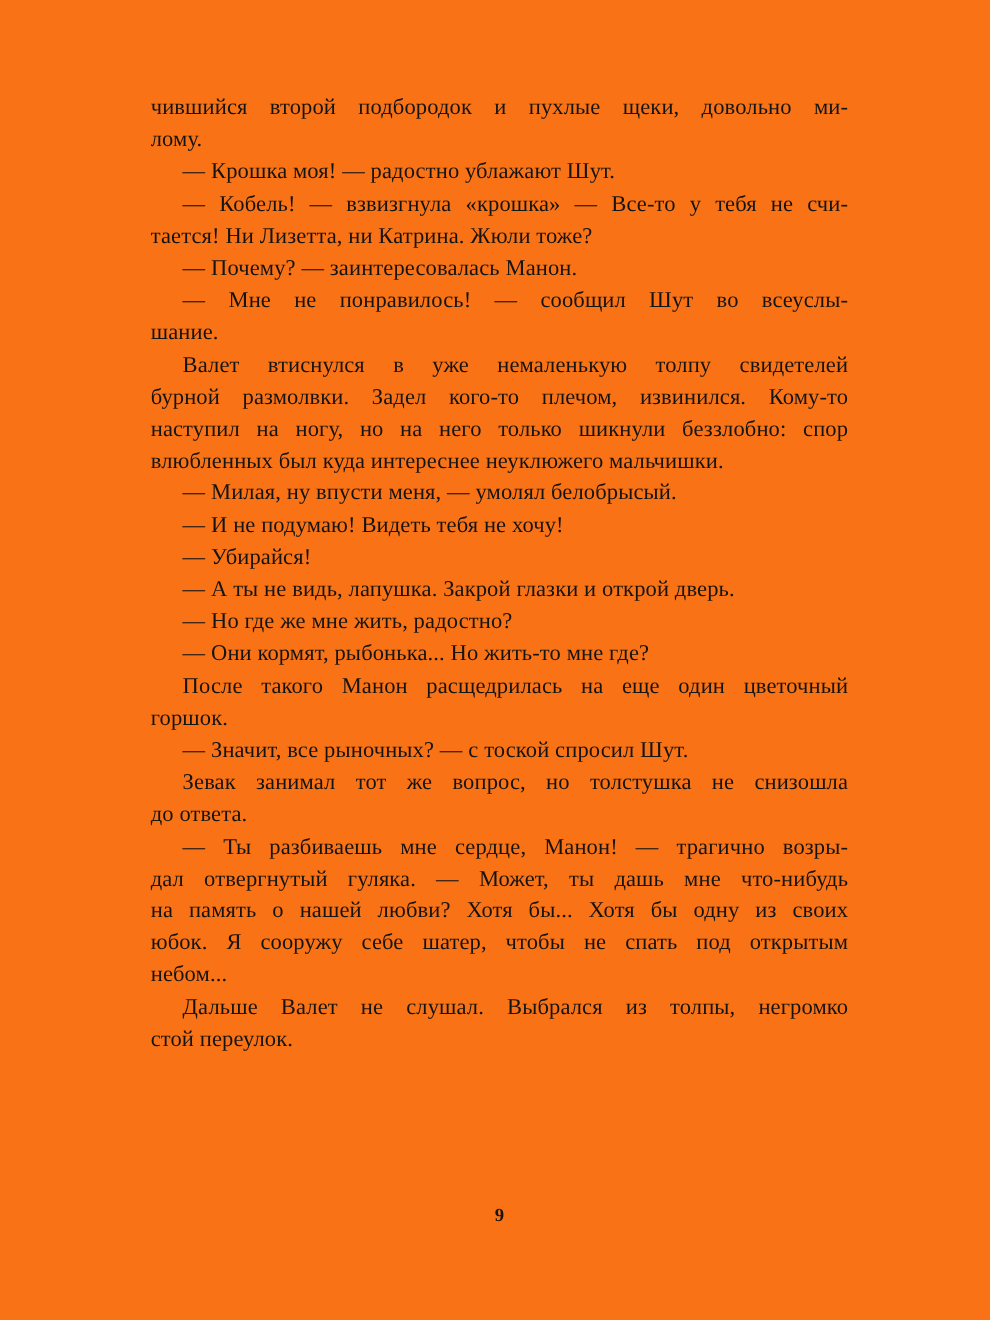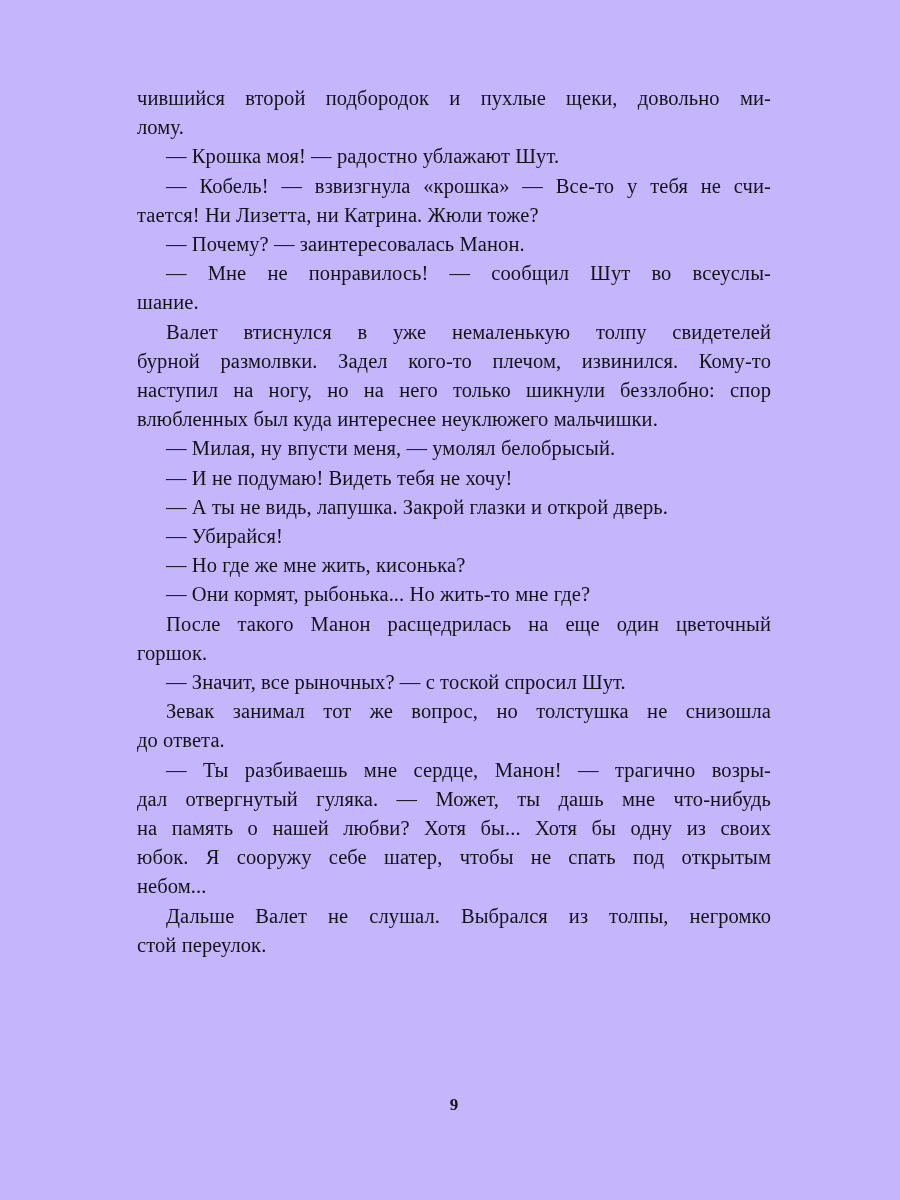--- a/index.html
+++ b/index.html
@@ -11,21 +11,21 @@
     height: 1200px;
     background: #ffffff;
     position: relative;
     font-family: "Liberation Serif", "DejaVu Serif", serif;
     color: #141414;
     overflow: hidden;
   }
   .page {
     position: absolute;
     inset: 0;
-    background: #c4b5fd;
+    background: #f97316;
   }
   .text-block {
     position: absolute;
     left: 137px;
     top: 84px;
     width: 634px;
     font-size: 20.5px;
     line-height: 29.2px;
     letter-spacing: 0.1px;
   }
@@ -83,27 +83,27 @@
         <div class="line j">наступил на ногу, но на него только шикнули беззлобно: спор</div>
         <div class="line">влюбленных был куда интереснее неуклюжего мальчишки.</div>
       </div>
       <div class="paragraph">
         <div class="line indent">— Милая, ну впусти меня, — умолял белобрысый.</div>
       </div>
       <div class="paragraph">
         <div class="line indent">— И не подумаю! Видеть тебя не хочу!</div>
       </div>
       <div class="paragraph">
+        <div class="line indent">— Убирайся!</div>
+      </div>
+      <div class="paragraph">
         <div class="line indent">— А ты не видь, лапушка. Закрой глазки и открой дверь.</div>
       </div>
       <div class="paragraph">
-        <div class="line indent">— Убирайся!</div>
-      </div>
-      <div class="paragraph">
-        <div class="line indent">— Но где же мне жить, кисонька?</div>
+        <div class="line indent">— Но где же мне жить, радостно?</div>
       </div>
       <div class="paragraph">
         <div class="line indent">— Они кормят, рыбонька... Но жить-то мне где?</div>
       </div>
       <div class="paragraph">
         <div class="line j indent">После такого Манон расщедрилась на еще один цветочный</div>
         <div class="line">горшок.</div>
       </div>
       <div class="paragraph">
         <div class="line indent">— Значит, все рыночных? — с тоской спросил Шут.</div>

